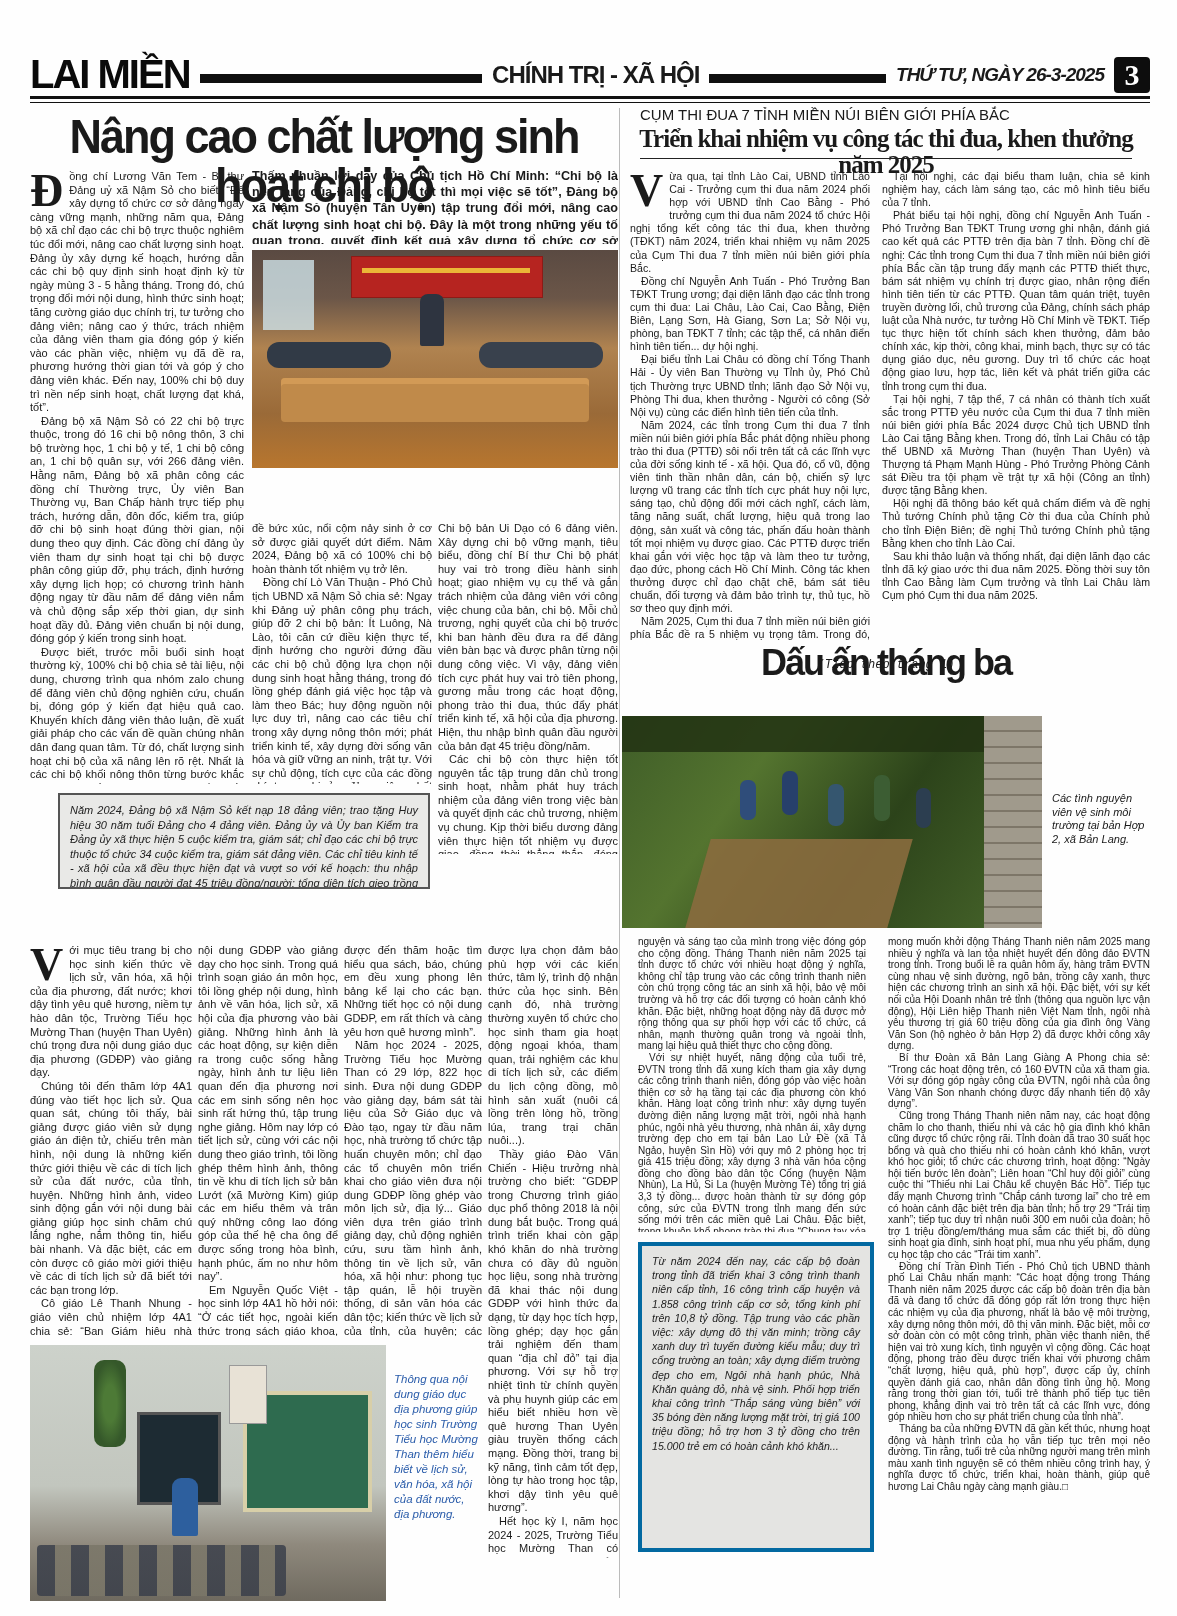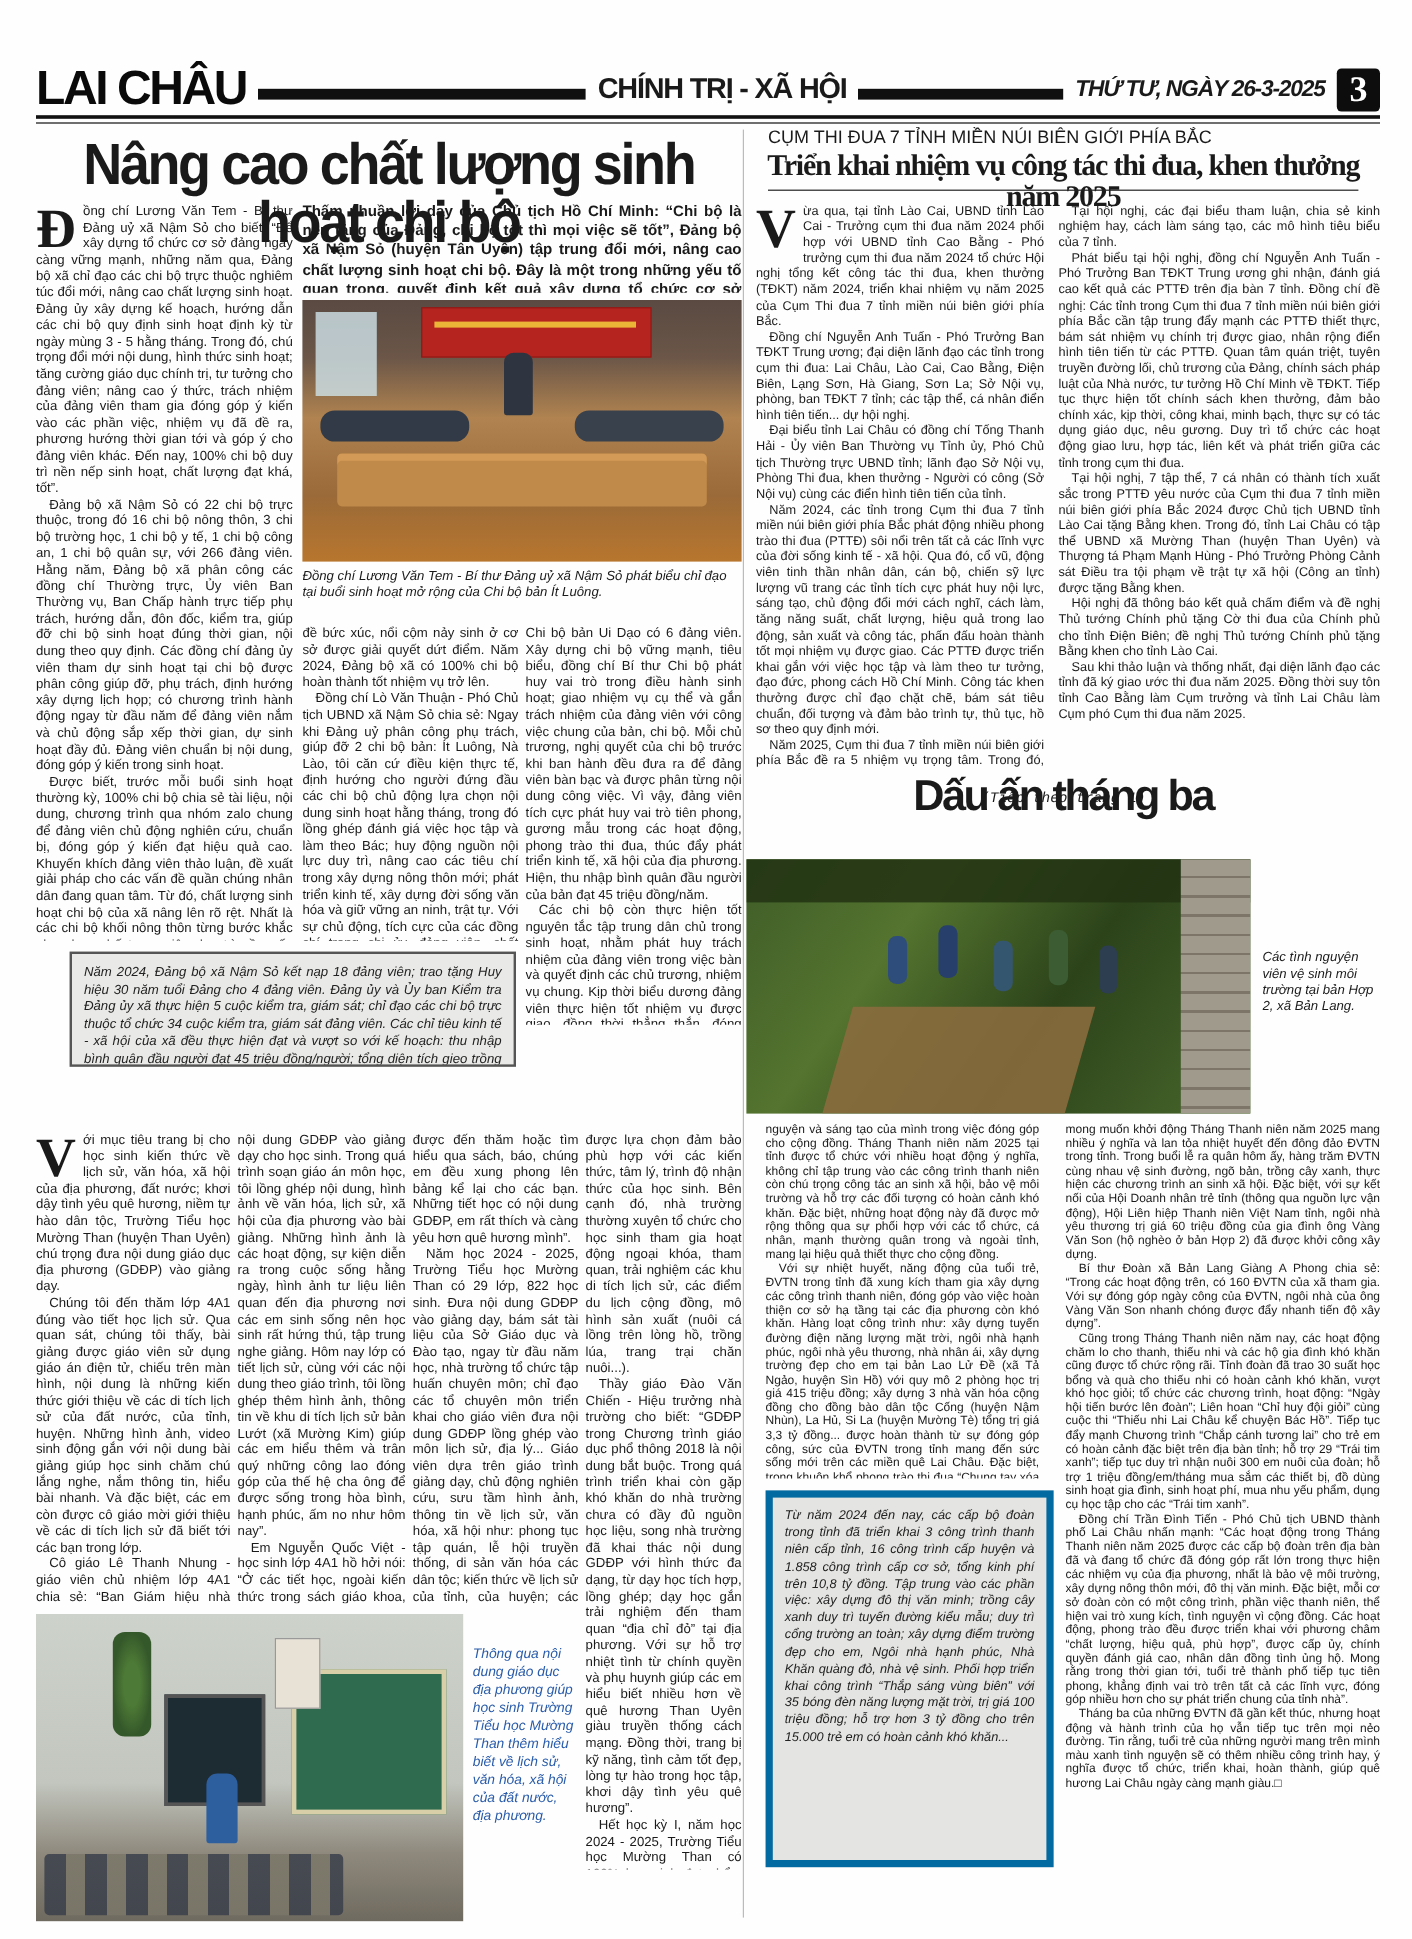--- a/index.html
+++ b/index.html
@@ -27,34 +27,34 @@
   .contnote{font-style:italic;font-size:12px;text-align:center;}
   
   .b1{font-size:11px;line-height:13.6px;}
   .b2{font-size:10.6px;line-height:13.1px;}
   .b3{font-size:10px;line-height:11.6px;}
   .lede{font-weight:700;font-size:12.6px;line-height:16.2px;text-align:justify;}
   .dropcap{float:left;font-family:"Liberation Serif",serif;font-weight:700;font-size:46px;line-height:38px;padding:2px 6px 0 0;}
   .caption{font-style:italic;font-size:11px;line-height:13.5px;}
   .caption-blue{font-style:italic;font-size:11.5px;line-height:15px;color:#2a5caa;}
   .sumbox{background:#e9e9e7;border:2px solid #555;padding:8px 10px;font-style:italic;font-size:11px;line-height:14.6px;text-align:justify;color:#222;}
-  .sumbox2{background:#e4e4e2;border:6px solid #0369a1;padding:8px 10px;font-style:italic;font-size:10.6px;line-height:14.2px;text-align:justify;color:#222;}
+  .sumbox2{background:#e4e4e2;border:4px solid #0369a1;padding:8px 10px;font-style:italic;font-size:10.6px;line-height:14.2px;text-align:justify;color:#222;}
   .vrule{width:1px;background:#bbb;}
   .hrule-thin{height:1px;background:#222;}
   
   .photo{position:absolute;overflow:hidden;background:#777;}
   .ph{position:absolute;}
 </style>
 </head>
 <body>
 
 <div id="page">
 
   <div class="abs" style="left:30px;top:52px;width:1120px;display:flex;align-items:center;gap:10px;">
-    <div class="mast">LAI CHÂU</div>
+    <div class="mast">LAI MIỀN</div>
     <div class="hbar" style="flex:1.6;margin-top:8px;"></div>
     <div class="section-title">CHÍNH TRỊ - XÃ HỘI</div>
     <div class="hbar" style="flex:1;margin-top:8px;"></div>
     <div class="date-title">THỨ TƯ, NGÀY 26-3-2025</div>
     <div class="pagebox">3</div>
   </div>
   <div class="abs dblrule" style="left:30px;top:96px;width:1120px;"></div>
 
   <div class="abs vrule" style="left:619px;top:108px;height:1490px;"></div>
 
@@ -73,21 +73,20 @@
 
   <div class="photo" style="left:252px;top:250px;width:366px;height:218px;background:linear-gradient(#5a4a42 0%,#6b5648 22%,#b08350 45%,#9a6a38 75%,#b8762e 100%);">
     <div class="ph" style="left:27%;top:6px;width:52%;height:40px;background:#b62420;border:1px solid #8e1a16;"></div>
     <div class="ph" style="left:30%;top:18px;width:46%;height:5px;background:#f4d03c;opacity:.85;"></div>
     <div class="ph" style="left:3%;top:10px;width:14%;height:70px;background:#cfe3ea;opacity:.8;"></div>
     <div class="ph" style="left:46%;top:44px;width:24px;height:52px;background:#2e3440;border-radius:8px 8px 2px 2px;"></div>
     <div class="ph" style="left:4%;top:92px;width:34%;height:26px;background:#313a46;border-radius:12px;"></div>
     <div class="ph" style="left:62%;top:92px;width:34%;height:26px;background:#39414d;border-radius:12px;"></div>
     <div class="ph" style="left:8%;top:128px;width:84%;height:44px;background:#c08a4a;border-radius:4px;box-shadow:inset 0 6px 0 #d29a56;"></div>
   </div>
-  <div class="abs caption" style="left:252px;top:474px;width:366px;height:42px;overflow:hidden;">Đồng chí Lương Văn Tem - Bí thư Đảng uỷ xã Nậm Sỏ phát biểu chỉ đạo tại buổi sinh hoạt mở rộng của Chi bộ bản Ít Luông.</div>
 
   <div class="col b1" style="left:252px;top:522px;width:180px;height:262px;">
     <div>
         <p class="para first">đề bức xúc, nổi cộm nảy sinh ở cơ sở được giải quyết dứt điểm. Năm 2024, Đảng bộ xã có 100% chi bộ hoàn thành tốt nhiệm vụ trở lên.</p>
         <p class="para">Đồng chí Lò Văn Thuận - Phó Chủ tịch UBND xã Nậm Sỏ chia sẻ: Ngay khi Đảng uỷ phân công phụ trách, giúp đỡ 2 chi bộ bản: Ít Luông, Nà Lào, tôi căn cứ điều kiện thực tế, định hướng cho người đứng đầu các chi bộ chủ động lựa chọn nội dung sinh hoạt hằng tháng, trong đó lồng ghép đánh giá việc học tập và làm theo Bác; huy động nguồn nội lực duy trì, nâng cao các tiêu chí trong xây dựng nông thôn mới; phát triển kinh tế, xây dựng đời sống văn hóa và giữ vững an ninh, trật tự. Với sự chủ động, tích cực của các đồng chí trong chi ủy, đảng viên, chất lượng các buổi sinh hoạt thường kỳ và sinh hoạt chuyên đề tại 2 chi bộ ngày càng được nâng lên. Năm qua, 2 chi bộ trên đều được đánh giá, xếp loại hoàn thành tốt nhiệm vụ.</p>
       </div>
   </div>
 
   <div class="col b1" style="left:438px;top:522px;width:180px;height:332px;">
     <div>

